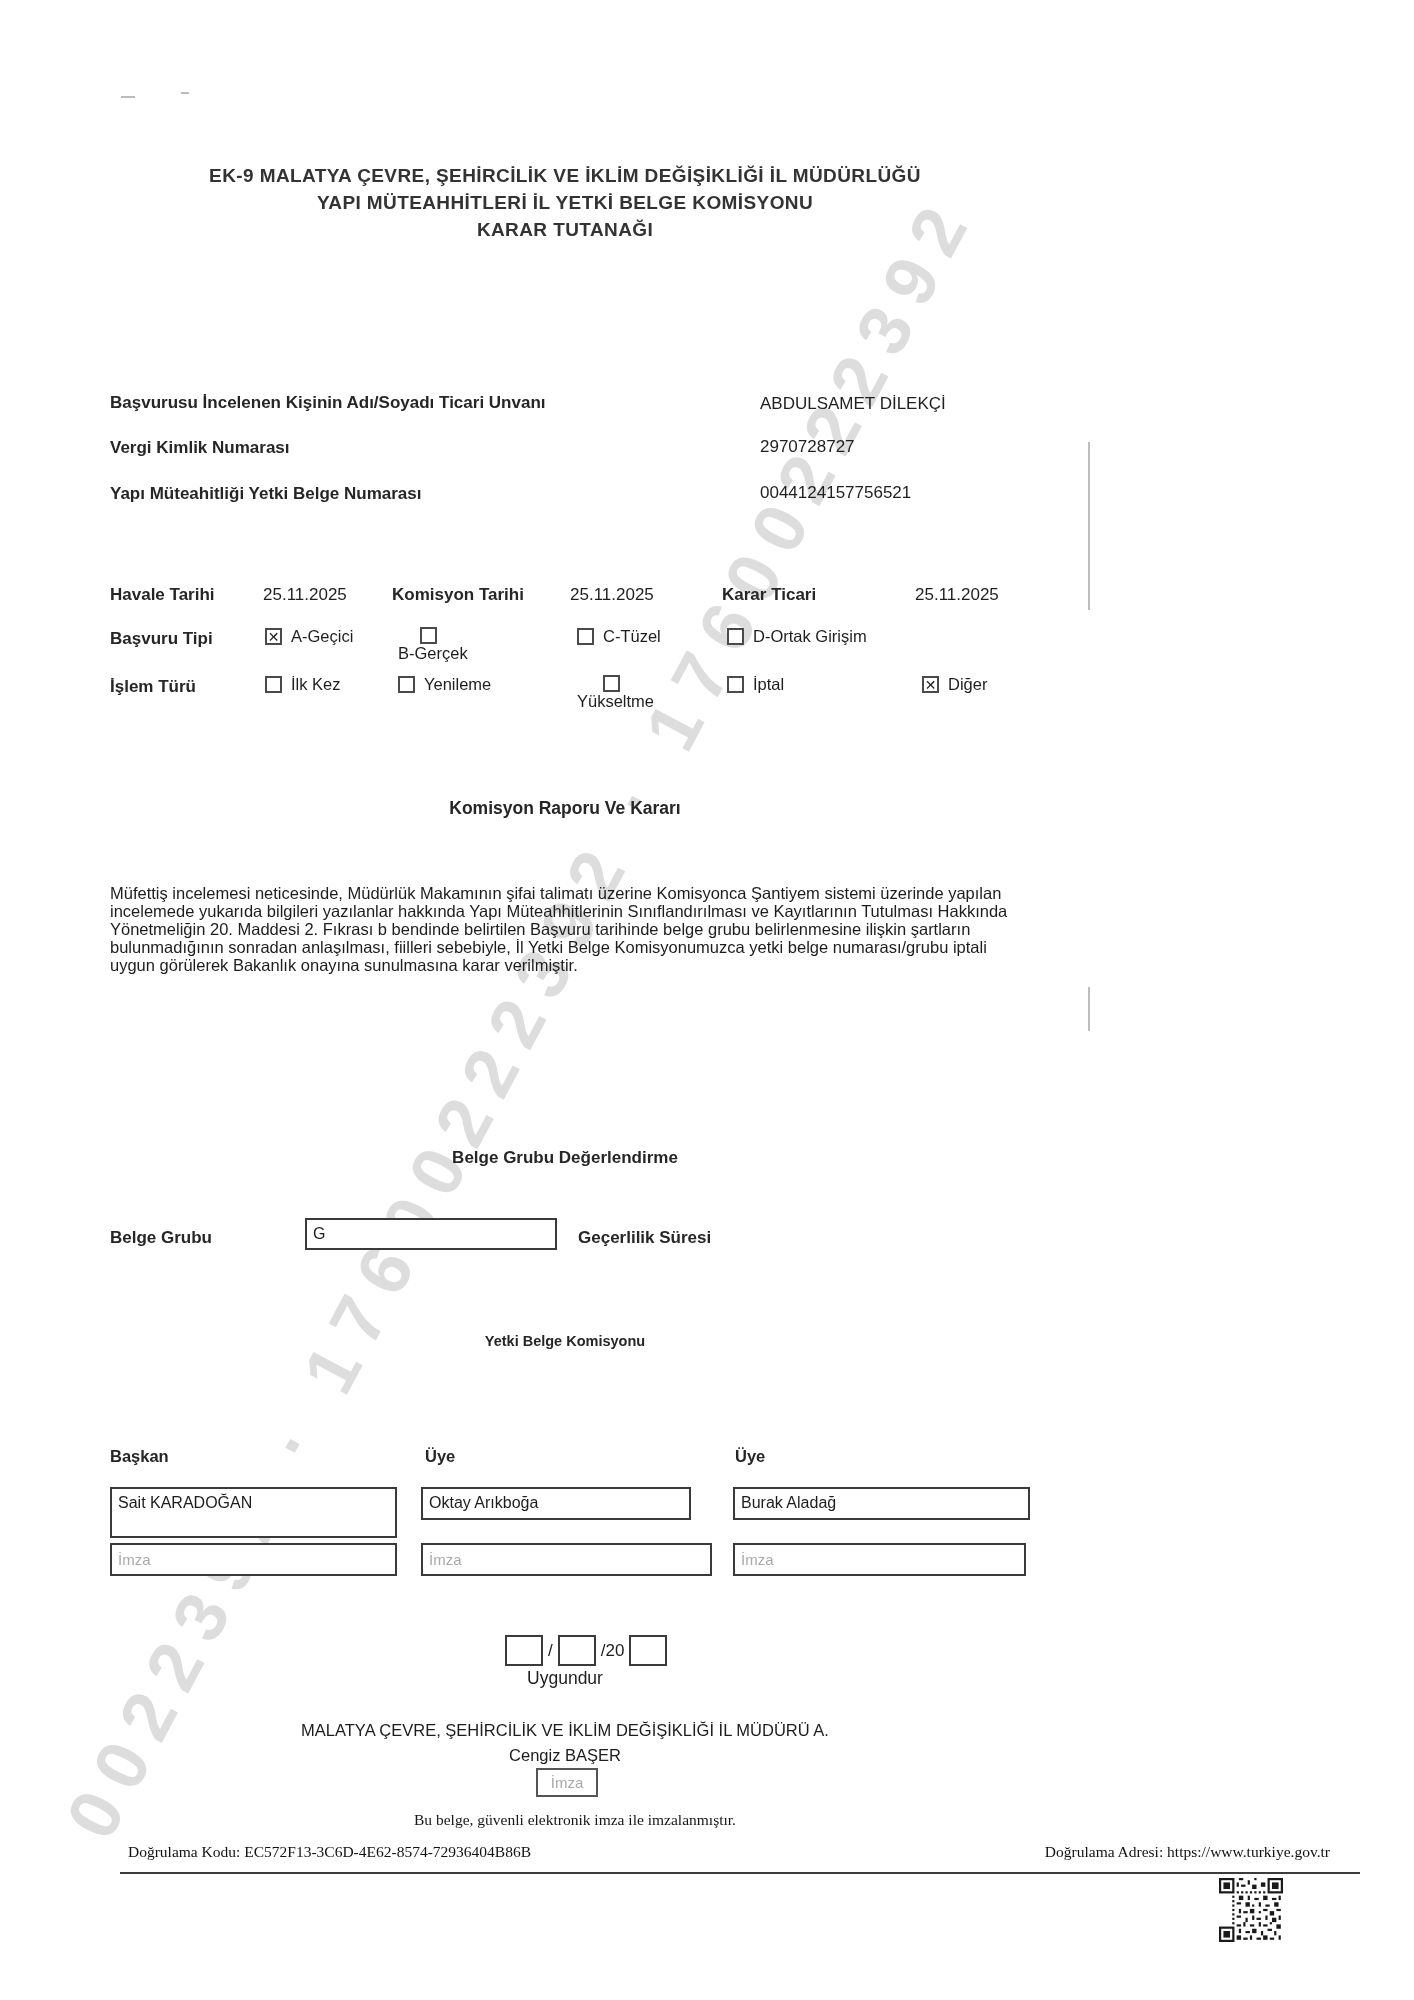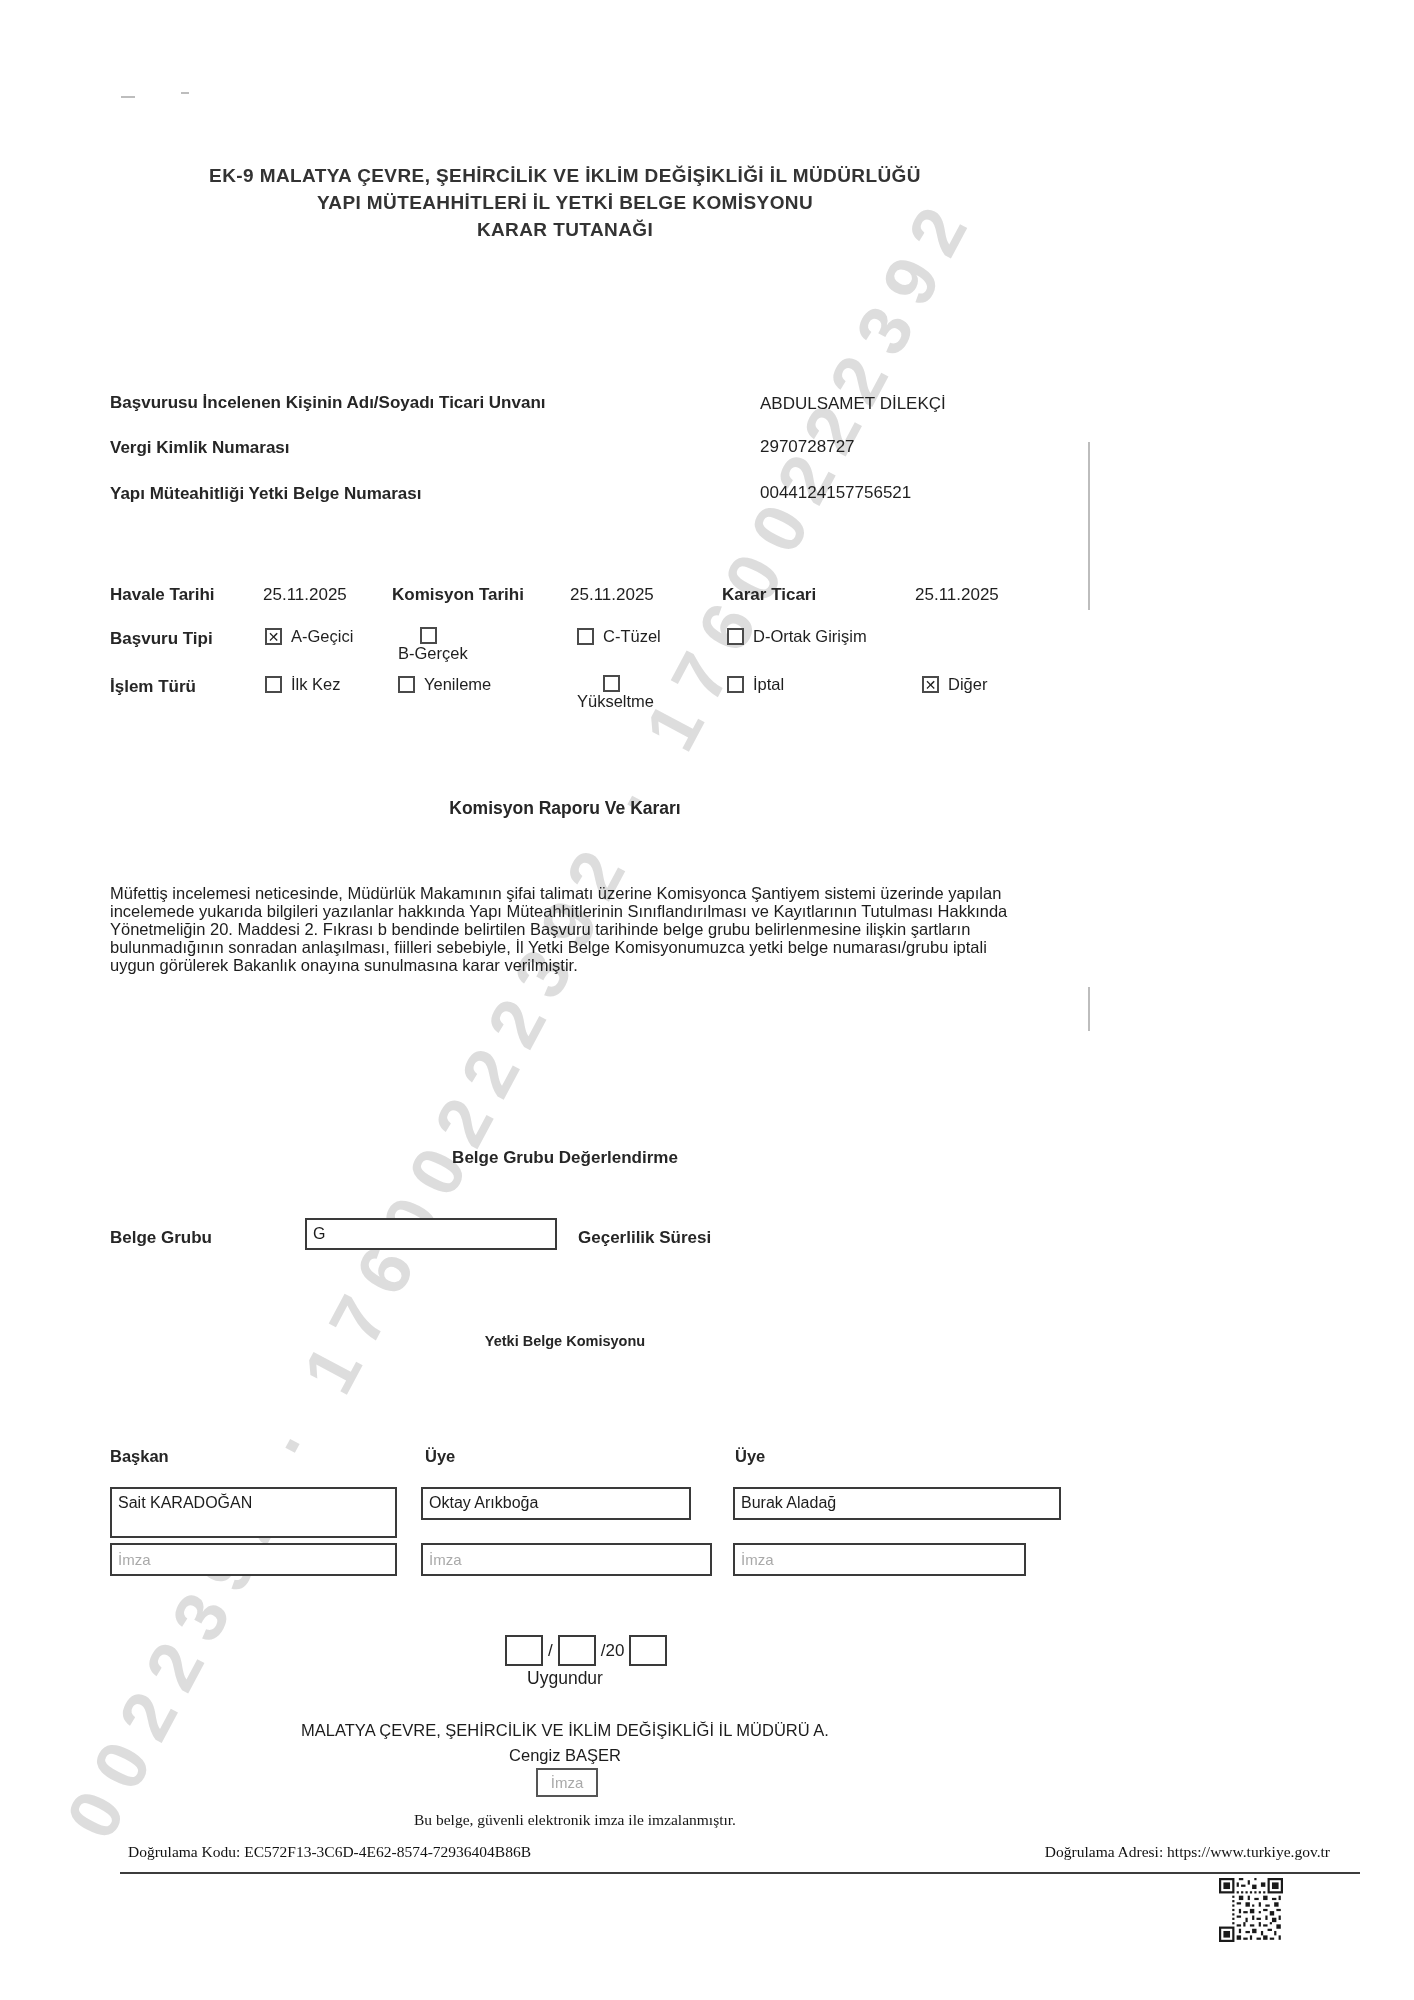--- a/index.html
+++ b/index.html
@@ -117,21 +117,21 @@
   <div class="abs lbl" style="left:578px; top:1228px;">Geçerlilik Süresi</div>
 
   <div class="abs sect-title" style="left:110px; top:1333px; width:910px; font-size:14.5px;">Yetki Belge Komisyonu</div>
 
   <div class="abs lbl" style="left:110px; top:1447px; font-size:16.5px;">Başkan</div>
   <div class="abs lbl" style="left:425px; top:1447px; font-size:16.5px;">Üye</div>
   <div class="abs lbl" style="left:735px; top:1447px; font-size:16.5px;">Üye</div>
 
   <div class="abs box namebox" style="left:110px; top:1487px; width:287px; height:51px;">Sait KARADOĞAN</div>
   <div class="abs box namebox" style="left:421px; top:1487px; width:270px; height:33px;">Oktay Arıkboğa</div>
-  <div class="abs box namebox" style="left:733px; top:1487px; width:328px; height:33px;">Burak Aladağ</div>
+  <div class="abs box namebox" style="left:733px; top:1487px; width:297px; height:33px;">Burak Aladağ</div>
 
   <div class="abs box sigph" style="left:110px; top:1543px; width:287px; height:33px;">İmza</div>
   <div class="abs box sigph" style="left:421px; top:1543px; width:291px; height:33px;">İmza</div>
   <div class="abs box sigph" style="left:733px; top:1543px; width:293px; height:33px;">İmza</div>
 
   <div class="abs dateboxes" style="left:505px; top:1635px;">
     <span class="box dbox"></span>
     <span>/</span>
     <span class="box dbox"></span>
     <span>/20</span>

